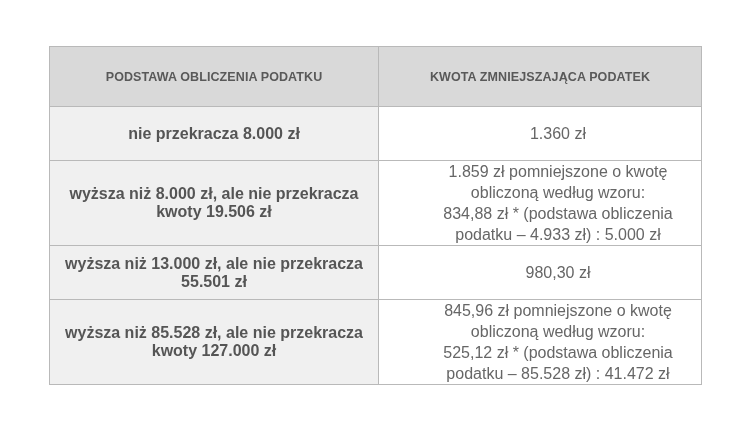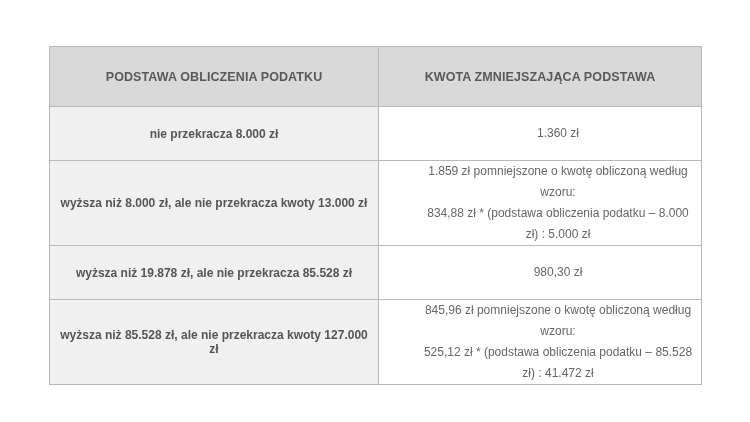--- a/index.html
+++ b/index.html
@@ -41,66 +41,66 @@
     font-size: 12.5px;
     font-weight: bold;
     color: #595959;
     letter-spacing: 0.1px;
   }
   table.tax-table tbody td {
     height: 53px;
   }
   table.tax-table tbody td.basis {
     background: #f0f0f0;
-    font-size: 12px;
+    font-size: 16px;
     font-weight: bold;
     color: #555555;
     margin-top: 40px;
   }
   table.tax-table tbody td.amount {
     background: #ffffff;
-    font-size: 12px;
+    font-size: 16px;
     font-weight: normal;
     color: #666666;
     line-height: 21px;
     padding-left: 44px;
   }
   .line { display: block; }
 </style>
 </head>
 <body>
 
 <div class="page">
   <table class="tax-table">
     <colgroup>
       <col class="c1">
       <col class="c2">
     </colgroup>
     <thead>
       <tr>
         <th>PODSTAWA OBLICZENIA PODATKU</th>
-        <th>KWOTA ZMNIEJSZAJĄCA PODSTAWA</th>
+        <th>KWOTA ZMNIEJSZAJĄCA PODATEK</th>
       </tr>
     </thead>
     <tbody>
       <tr>
         <td class="basis">nie przekracza 8.000 zł</td>
         <td class="amount">
           <span class="line">1.360 zł</span>
         </td>
       </tr>
       <tr>
-        <td class="basis">wyższa niż 8.000 zł, ale nie przekracza kwoty 13.000 zł</td>
+        <td class="basis">wyższa niż 8.000 zł, ale nie przekracza kwoty 19.506 zł</td>
         <td class="amount">
           <span class="line">1.859 zł pomniejszone o kwotę obliczoną według wzoru:</span>
-          <span class="line">834,88 zł * (podstawa obliczenia podatku – 8.000 zł) : 5.000 zł</span>
+          <span class="line">834,88 zł * (podstawa obliczenia podatku – 4.933 zł) : 5.000 zł</span>
         </td>
       </tr>
       <tr>
-        <td class="basis">wyższa niż 19.878 zł, ale nie przekracza 85.528 zł</td>
+        <td class="basis">wyższa niż 13.000 zł, ale nie przekracza 55.501 zł</td>
         <td class="amount">
           <span class="line">980,30 zł</span>
         </td>
       </tr>
       <tr>
         <td class="basis">wyższa niż 85.528 zł, ale nie przekracza kwoty 127.000 zł</td>
         <td class="amount">
           <span class="line">845,96 zł pomniejszone o kwotę obliczoną według wzoru:</span>
           <span class="line">525,12 zł * (podstawa obliczenia podatku – 85.528 zł) : 41.472 zł</span>
         </td>

